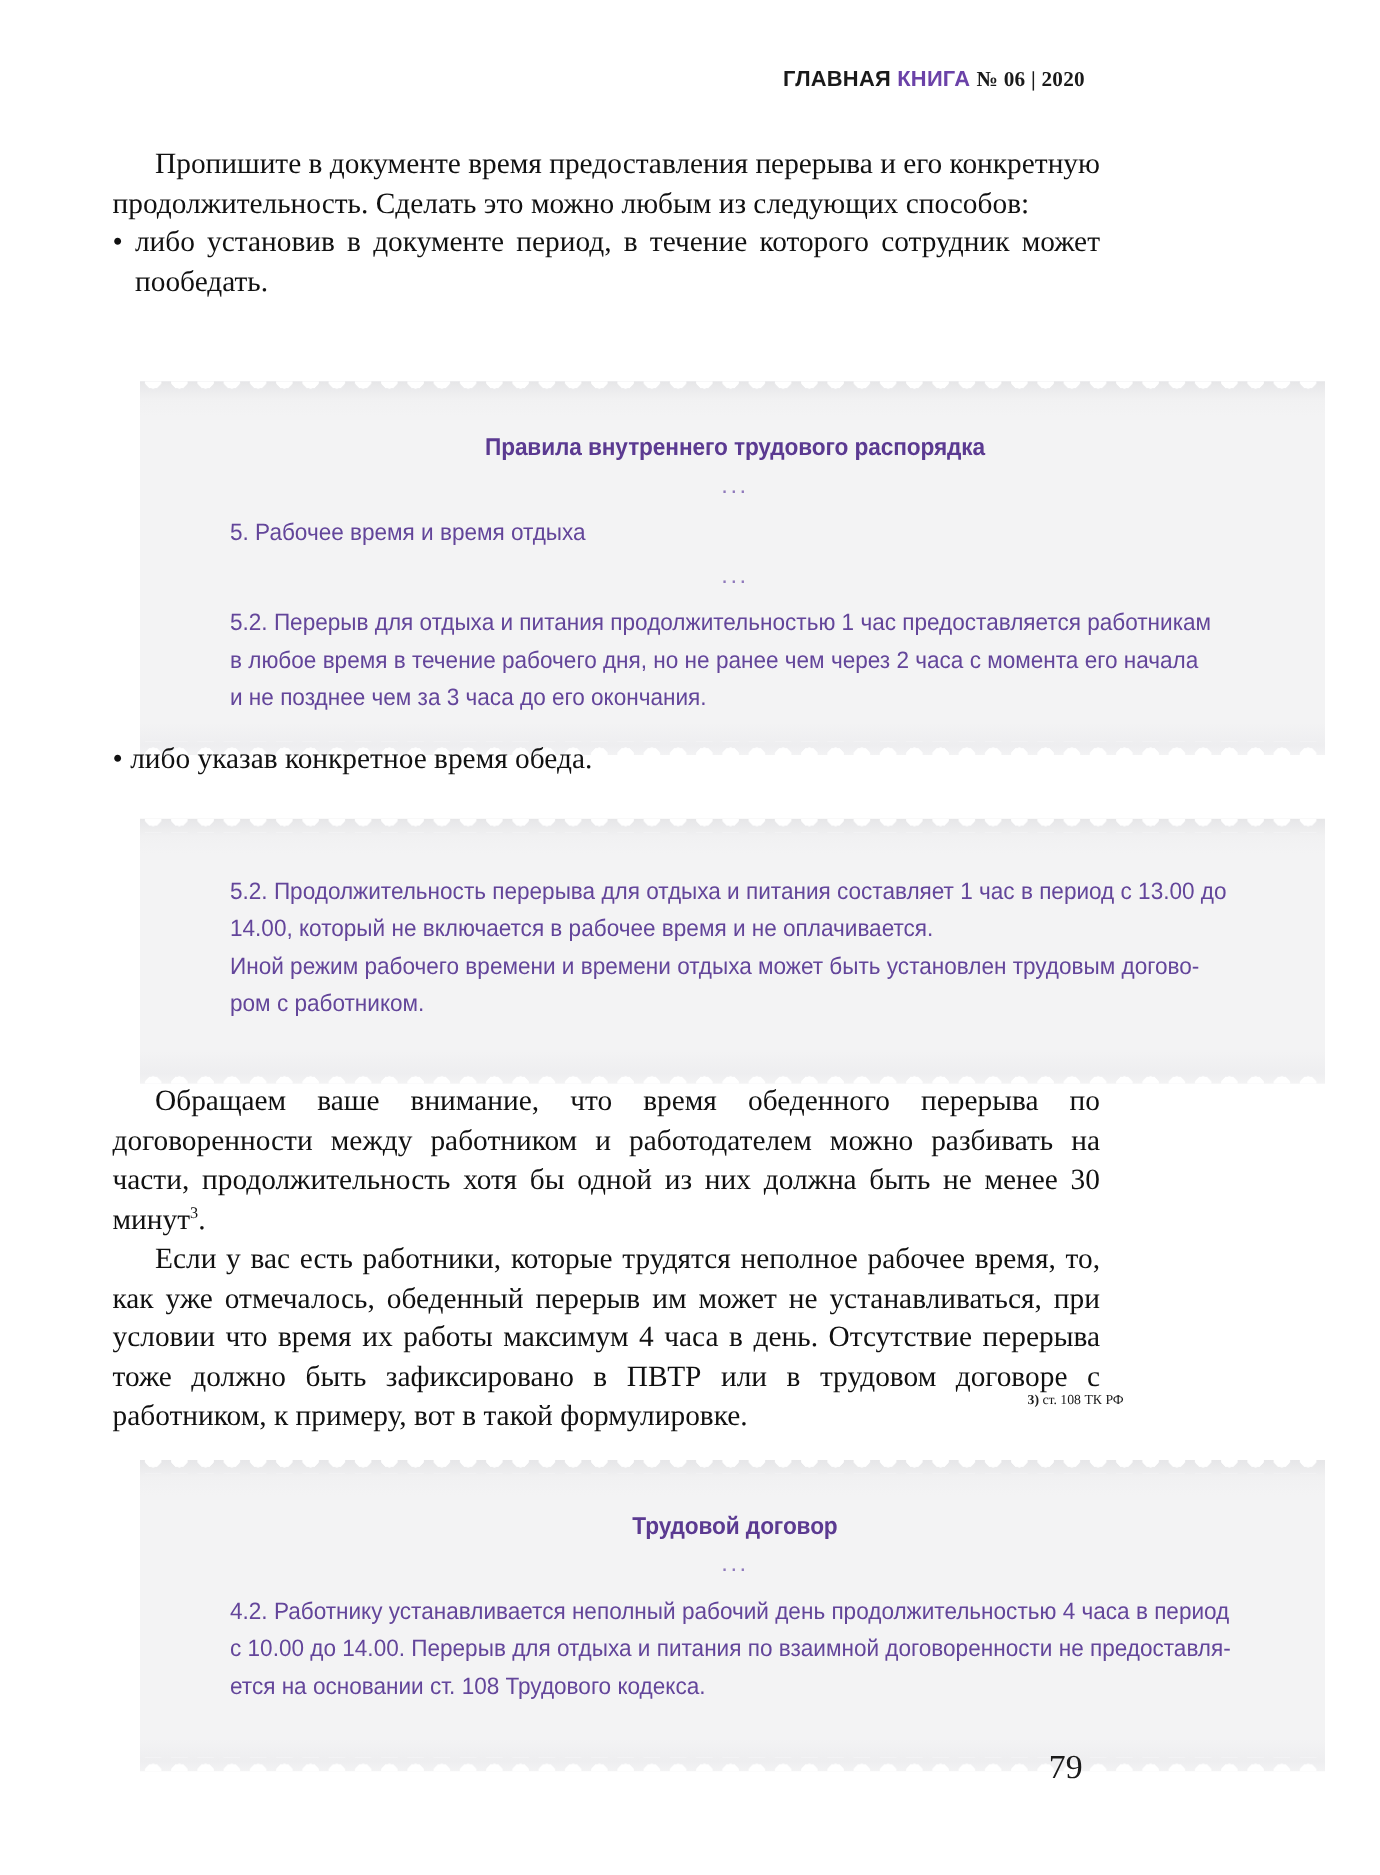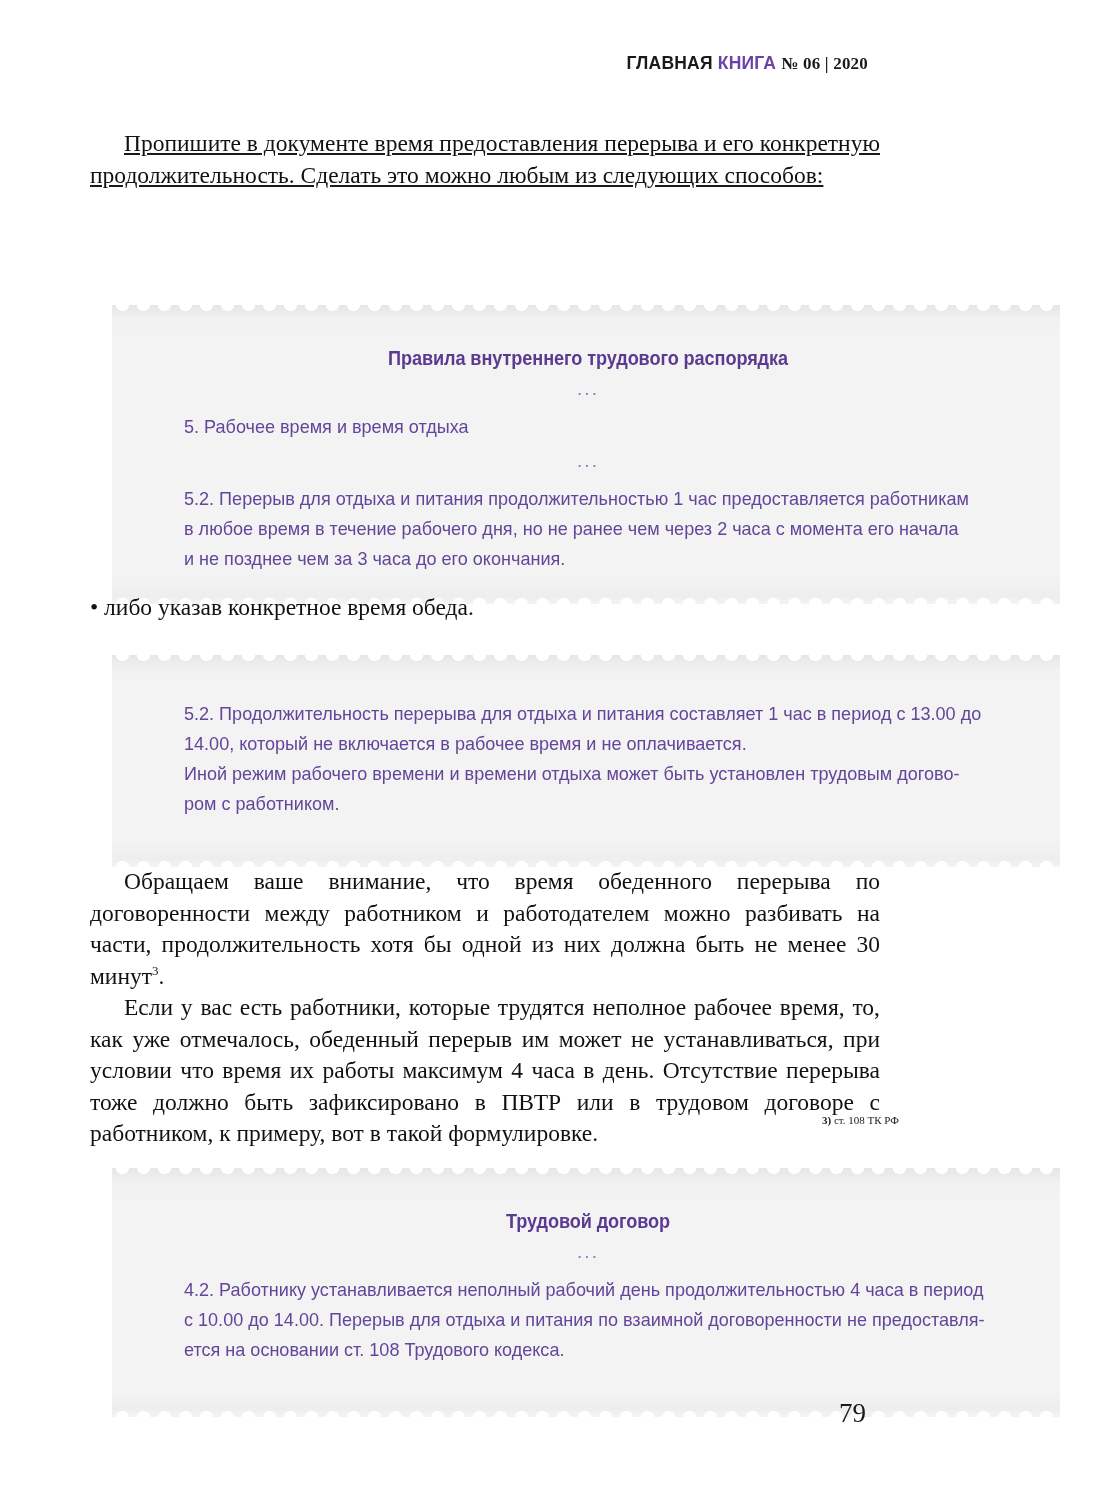--- a/index.html
+++ b/index.html
@@ -171,22 +171,23 @@
 <body>
 
 <div class="page">
 
   <div class="masthead">
     <span class="mh-a">ГЛАВНАЯ</span>
     <span class="mh-b">КНИГА</span>
     <span class="mh-c">№ 06 | 2020</span>
   </div>
 
-  <div class="content" style="top:128px;text-decoration:underline;">
+  <div class="content" style="top:116px;">
     <p class="body">Пропишите в документе время предоставления перерыва и его конкретную продолжительность. Сделать это можно любым из следующих способов:</p>
+    <p class="bullet">• либо установив в документе период, в течение которого сотрудник может пообедать.</p>
   </div>
 
   <div class="qbox" style="top:305px;">
     <div class="edge edge-top"></div>
     <div class="edge edge-bottom"></div>
     <div class="qbox-inner">
       <p class="q-title">Правила внутреннего трудового распорядка</p>
       <p class="q-ellipsis">...</p>
       <div class="q-gap-sm"></div>
       <p class="q-line">5. Рабочее время и время отдыха</p>

